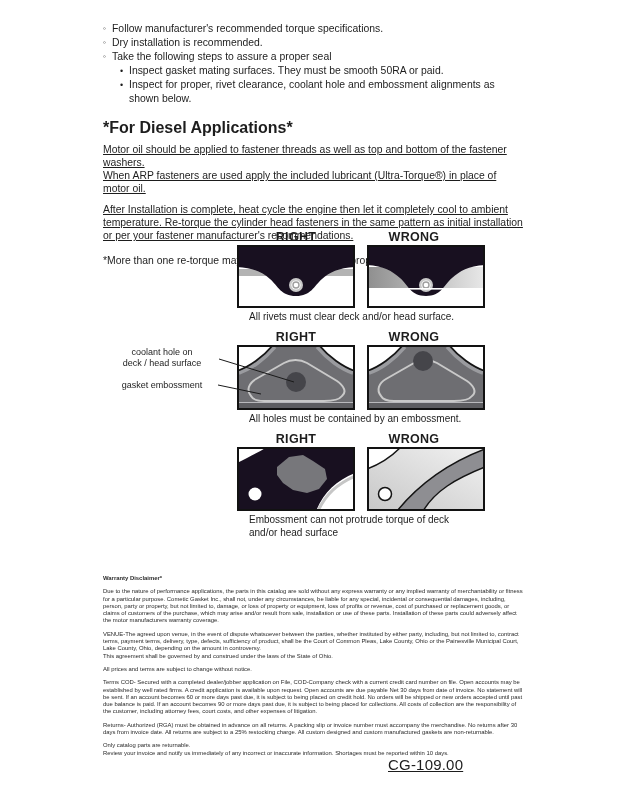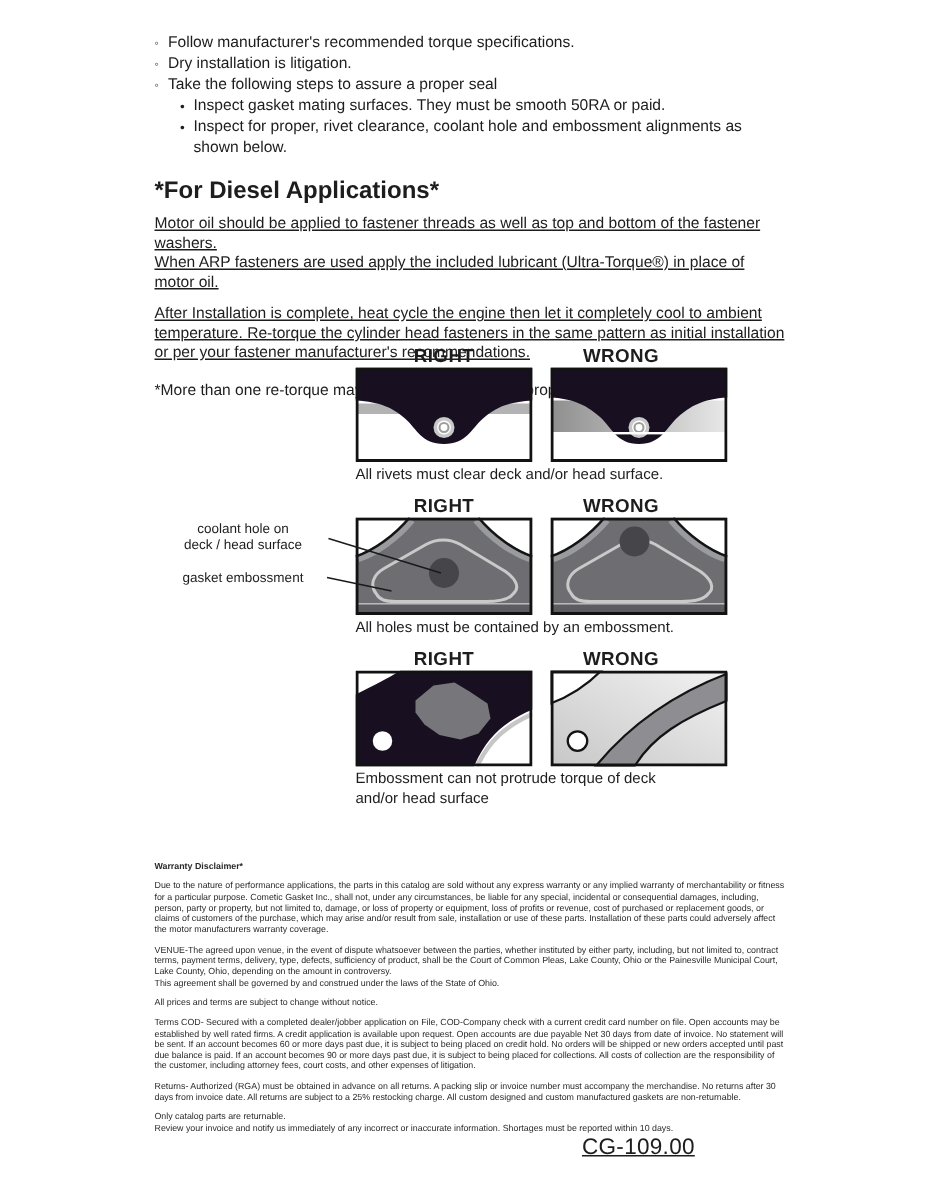--- a/index.html
+++ b/index.html
@@ -22,21 +22,21 @@
   .body-para{font-size:10.4px;line-height:13px;margin:0 0 8px 0;white-space:pre-line;text-decoration:underline;}
   .footnote{font-size:10.4px;line-height:13px;margin-top:12px;}
 
   .figures-layer{position:absolute;left:0;top:0;width:618px;height:800px;}
   .pair{position:absolute;left:237px;width:248px;}
   .pair-labels{display:flex;}
   .flabel{width:118px;text-align:center;font-weight:bold;font-size:12.5px;line-height:15px;letter-spacing:0.3px;}
   .pair-boxes{display:flex;gap:12px;}
   .fbox{width:118px;}
   .fbox svg{display:block;}
-  .fcaption{font-size:10px;line-height:12.5px;margin-top:3px;white-space:pre-line;}
+  .fcaption{font-size:10px;line-height:12.5px;margin-top:3px;white-space:pre-line;margin-left:12px;}
 
   .anno{position:absolute;font-size:9px;line-height:11px;text-align:center;white-space:pre-line;}
   #anno-coolant{left:108px;top:347px;width:108px;}
   #anno-emboss{left:104px;top:380px;width:116px;}
   .leader-overlay{position:absolute;left:0;top:0;pointer-events:none;}
 
   .disclaimer{position:absolute;left:103px;top:575px;width:420px;font-size:5.9px;line-height:7.3px;color:#2a2a2a;}
   .disclaimer-heading{font-weight:bold;margin:0 0 6px 0;}
   .fine-para{margin:0 0 6px 0;white-space:pre-line;}
   .page-code{position:absolute;left:388px;top:756px;font-size:15px;letter-spacing:0.2px;text-decoration:underline;}
@@ -45,21 +45,21 @@
 <body>
 
 <div class="content">
 
   <div class="bullet-row">
     <span class="bullet-marker">◦</span>
     <span>Follow manufacturer's recommended torque specifications.</span>
   </div>
   <div class="bullet-row">
     <span class="bullet-marker">◦</span>
-    <span>Dry installation is litigation.</span>
+    <span>Dry installation is recommended.</span>
   </div>
   <div class="bullet-row">
     <span class="bullet-marker">◦</span>
     <span>Take the following steps to assure a proper seal</span>
   </div>
   <div class="bullet-row sub">
     <span class="bullet-marker">•</span>
     <span>Inspect gasket mating surfaces.  They must be smooth 50RA or paid.</span>
   </div>
   <div class="bullet-row sub">

